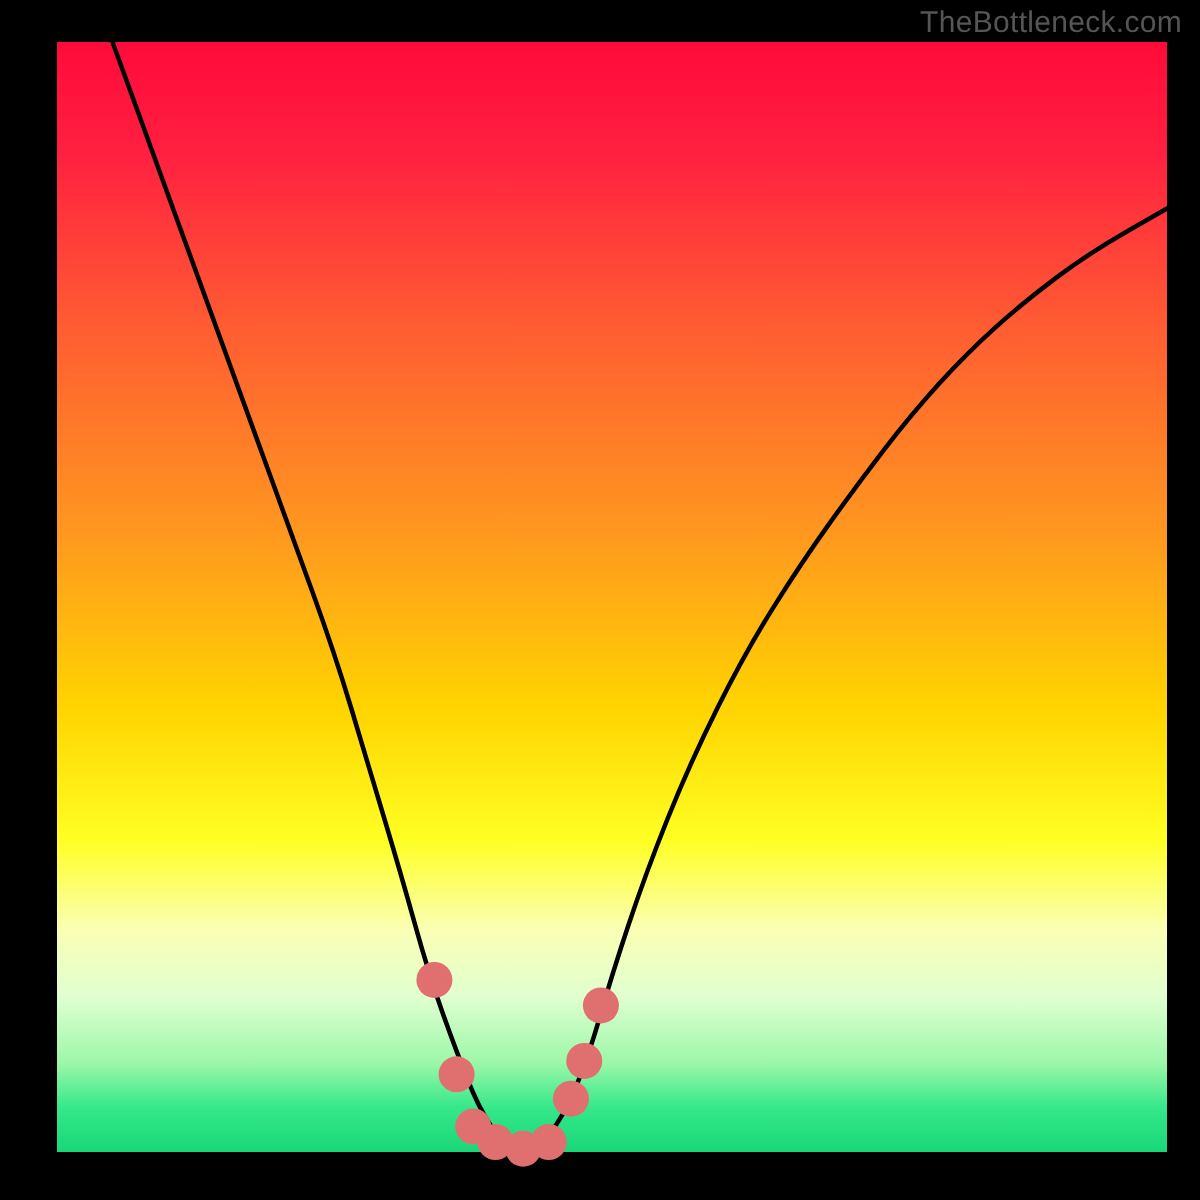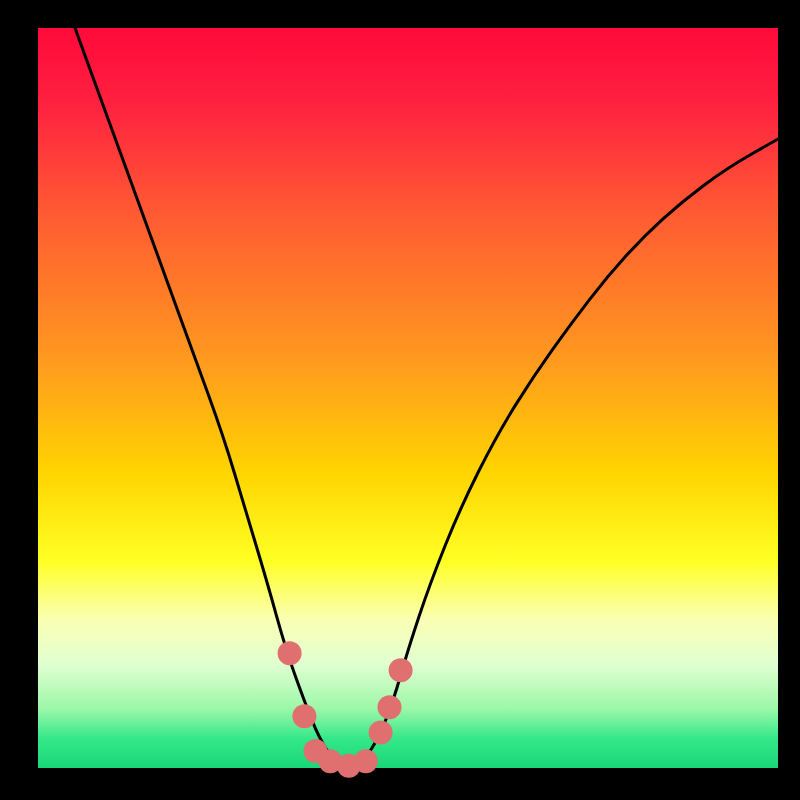--- a/index.html
+++ b/index.html
@@ -30,20 +30,21 @@
   svg {
     position: absolute;
     left: 0;
     top: 0;
   }
 </style>
 </head>
 <body>
 
 <div class="container">
+  <div class="watermark">TheBottleneck.com</div>
   <svg id="chart-svg" width="800" height="800" viewBox="0 0 800 800">
       <defs>
         <linearGradient id="bg-grad" x1="0" y1="0" x2="0" y2="1">
           <stop offset="0%" stop-color="#ff0a3a"></stop>
           <stop offset="10%" stop-color="#ff2040"></stop>
           <stop offset="25%" stop-color="#ff5a33"></stop>
           <stop offset="45%" stop-color="#ff9a1e"></stop>
           <stop offset="60%" stop-color="#ffd400"></stop>
           <stop offset="72%" stop-color="#ffff24"></stop>
           <stop offset="80%" stop-color="#faffb4"></stop>

